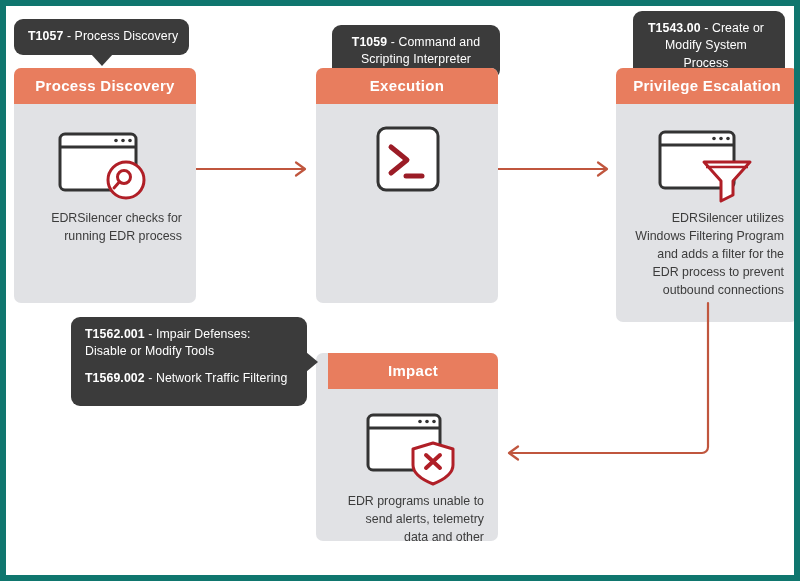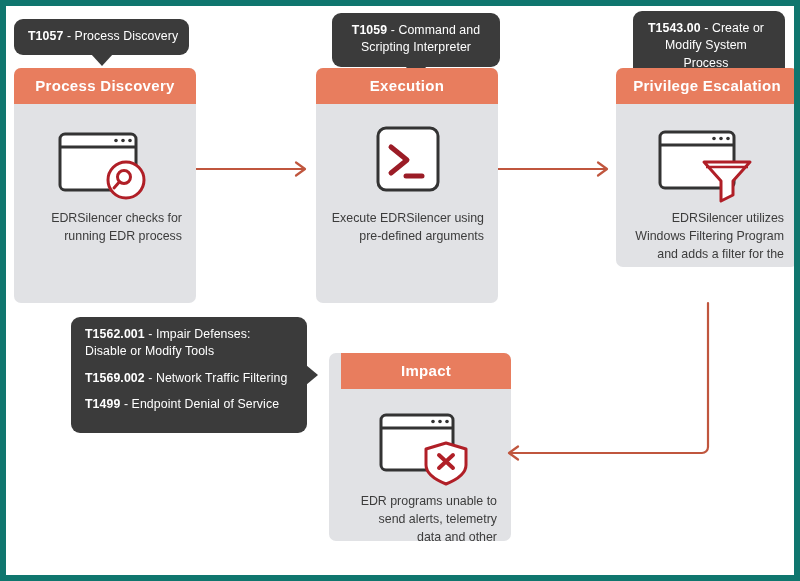--- a/index.html
+++ b/index.html
@@ -102,21 +102,21 @@
 </head>
 <body>
 
 <div id="canvas">
 
   <div class="tooltip center-text" style="left:8px; top:13px; width:175px;">
     <div class="tech-line"><span class="tid">T1057</span><span> - </span><span>Process Discovery</span></div>
     <div class="tail-down"></div>
   </div>
 
-  <div class="tooltip center-text" style="left:326px; top:7px; width:168px;text-align:center;">
+  <div class="tooltip center-text" style="left:326px; top:19px; width:168px;text-align:center;">
     <div class="tech-line wrap"><span class="tid">T1059</span><span> - </span><span>Command and Scripting Interpreter</span></div>
     <div class="tail-down"></div>
   </div>
 
   <div class="tooltip center-text" style="left:627px; top:5px; width:152px;padding-left:8px;">
     <div class="tech-line wrap"><span class="tid">T1543.00</span><span> - </span><span>Create or Modify System Process</span></div>
     <div class="tail-down"></div>
   </div>
 
   <div class="card" style="left:8px; top:62px; width:182px; height:235px;">
@@ -138,40 +138,39 @@
 
   <div class="card" style="left:310px; top:62px; width:182px; height:235px;">
     <div class="card-header">Execution</div>
     <div class="card-icon">
       <svg width="90" height="80" viewBox="0 0 90 80">
         <rect x="16" y="6" width="60" height="62" rx="8" ry="8" fill="#ffffff" stroke="#333333" stroke-width="3"></rect>
         <path d="M29 25 L45 38 L29 51" fill="none" stroke="#9b1c26" stroke-width="5" stroke-linecap="round" stroke-linejoin="round"></path>
         <path d="M44 54 h16" stroke="#9b1c26" stroke-width="5" stroke-linecap="round"></path>
       </svg>
     </div>
-    <div class="card-text">Execute EDRSilencer using pre-defined arguments</div>
-  </div>
-
-  <div class="card" style="left:610px; top:62px; width:182px; height:199px;">
+  </div>
+
+  <div class="card" style="left:610px; top:62px; width:182px; height:254px;">
     <div class="card-header">Privilege Escalation</div>
     <div class="card-icon">
       <svg width="100" height="80" viewBox="0 0 100 80">
         <path d="M8 10 h64 a5 5 0 0 1 5 5 v46 a5 5 0 0 1 -5 5 h-64 a5 5 0 0 1 -5 -5 v-46 a5 5 0 0 1 5 -5 z" fill="#ffffff" stroke="#333333" stroke-width="3"></path>
         <path d="M3 23 h74" stroke="#333333" stroke-width="3" fill="none"></path>
         <circle cx="57" cy="16.5" r="1.8" fill="#333333"></circle>
         <circle cx="64" cy="16.5" r="1.8" fill="#333333"></circle>
         <circle cx="71" cy="16.5" r="1.8" fill="#333333"></circle>
         <path d="M47 40 h46 l-17 19 v14 l-12 6 v-20 z" fill="#ffffff" stroke="#b01f27" stroke-width="3" stroke-linejoin="round"></path>
         <path d="M49 45 h42" stroke="#b01f27" stroke-width="2.5"></path>
       </svg>
     </div>
     <div class="card-text">EDRSilencer utilizes Windows Filtering Program and adds a filter for the EDR process to prevent outbound connections</div>
   </div>
 
-  <div class="card" style="left:323px; top:347px; width:182px; height:188px;padding-left:12px;">
+  <div class="card" style="left:310px; top:347px; width:182px; height:188px;padding-left:12px;">
     <div class="card-header">Impact</div>
     <div class="card-icon">
       <svg width="100" height="78" viewBox="0 0 100 78">
         <path d="M10 8 h62 a5 5 0 0 1 5 5 v45 a5 5 0 0 1 -5 5 h-62 a5 5 0 0 1 -5 -5 v-45 a5 5 0 0 1 5 -5 z" fill="#ffffff" stroke="#333333" stroke-width="3"></path>
         <path d="M5 21 h72" stroke="#333333" stroke-width="3" fill="none"></path>
         <circle cx="57" cy="14.5" r="1.8" fill="#333333"></circle>
         <circle cx="64" cy="14.5" r="1.8" fill="#333333"></circle>
         <circle cx="71" cy="14.5" r="1.8" fill="#333333"></circle>
         <path d="M70 36 l20 6 v16 c0 9 -10 15 -20 19 c-10 -4 -20 -10 -20 -19 v-16 z" fill="#ffffff" stroke="#b01f27" stroke-width="3" stroke-linejoin="round"></path>
         <path d="M63 48 l14 13 M77 48 l-14 13" stroke="#b01f27" stroke-width="4" stroke-linecap="round"></path>
@@ -180,23 +179,20 @@
     <div class="card-text">EDR programs unable to send alerts, telemetry data and other information, reducing effectiveness</div>
   </div>
 
   <div class="tooltip tech-list" style="left:65px; top:311px; width:236px;">
     <div class="tech-row">
       <span class="tid">T1562.001</span><span> - </span><span>Impair Defenses: Disable or Modify Tools</span>
     </div>
     <div class="tech-row">
       <span class="tid">T1569.002</span><span> - </span><span>Network Traffic Filtering</span>
     </div>
-    <div class="tech-row">
-      <span class="tid">T1499</span><span> - </span><span>Endpoint Denial of Service</span>
-    </div>
     <div class="tail-right"></div>
   </div>
 
   <div class="conn" style="left:190px; top:155px; width:120px; height:16px;">
     <svg width="120" height="16" viewBox="0 0 120 16">
       <path d="M0 8 H108" stroke="#c0563e" stroke-width="2.2" fill="none"></path>
       <path d="M100 1.5 L109 8 L100 14.5" stroke="#c0563e" stroke-width="2.2" fill="none" stroke-linecap="round" stroke-linejoin="round"></path>
     </svg>
   </div>
 

